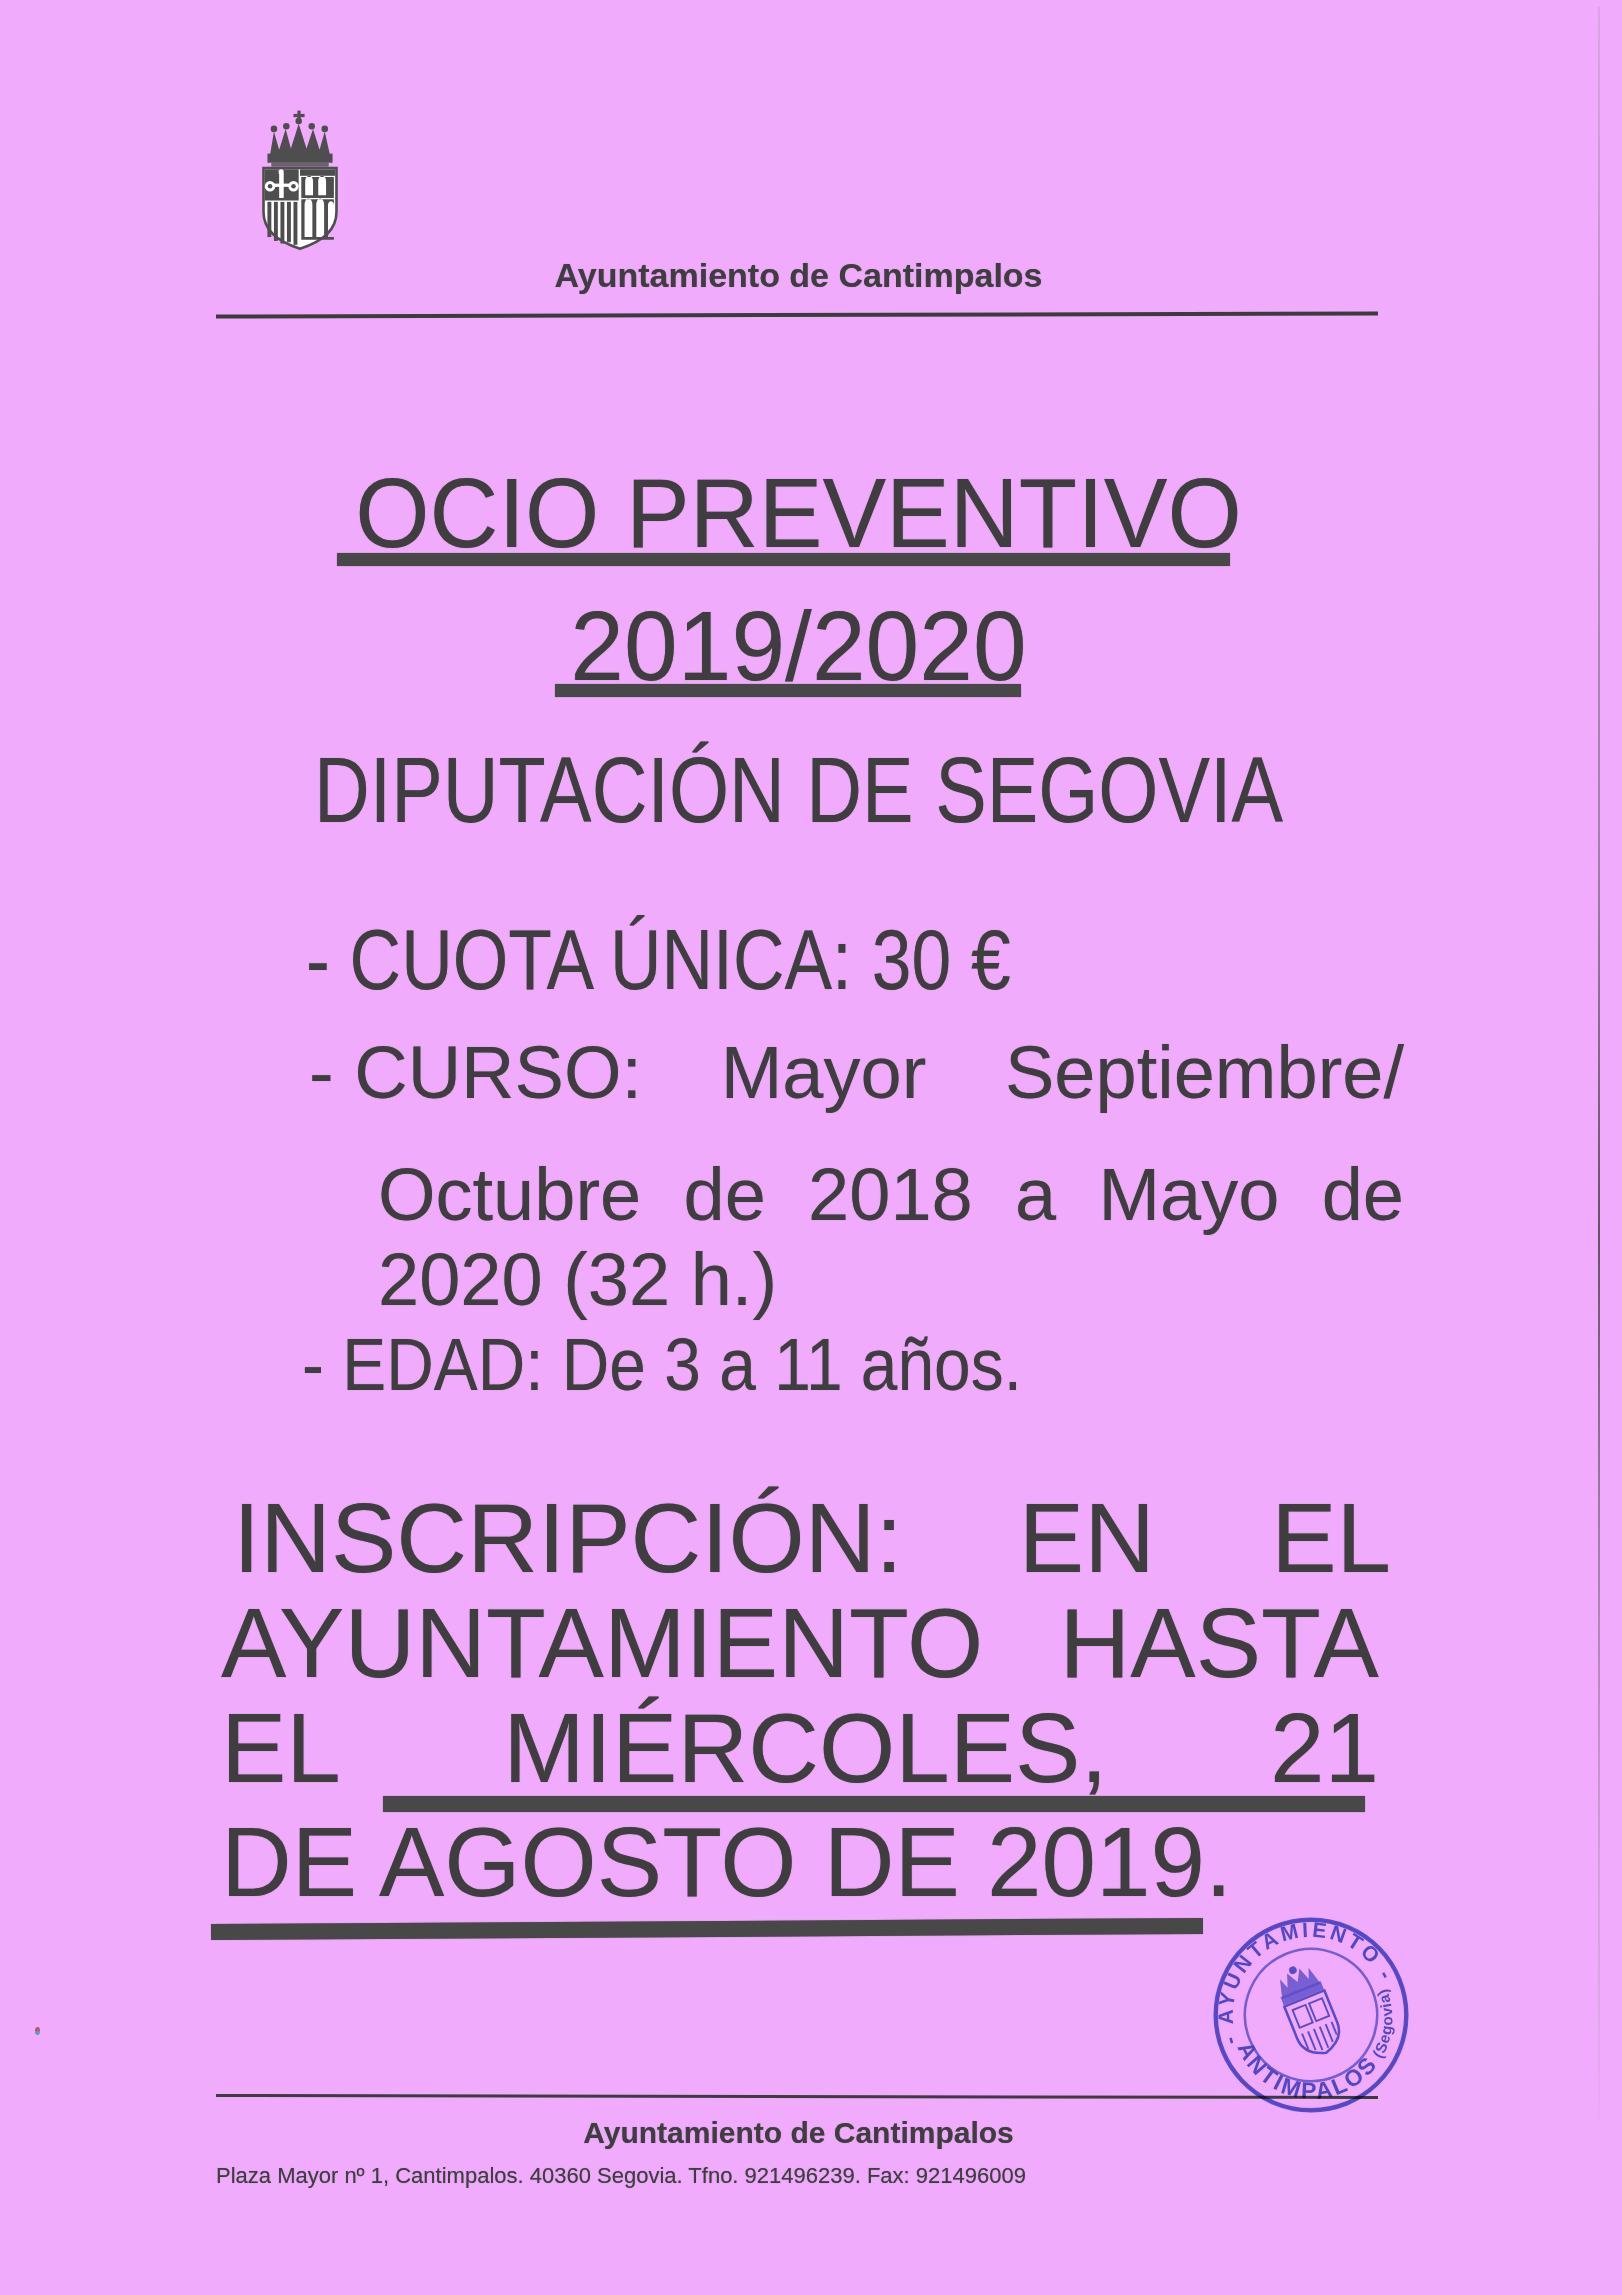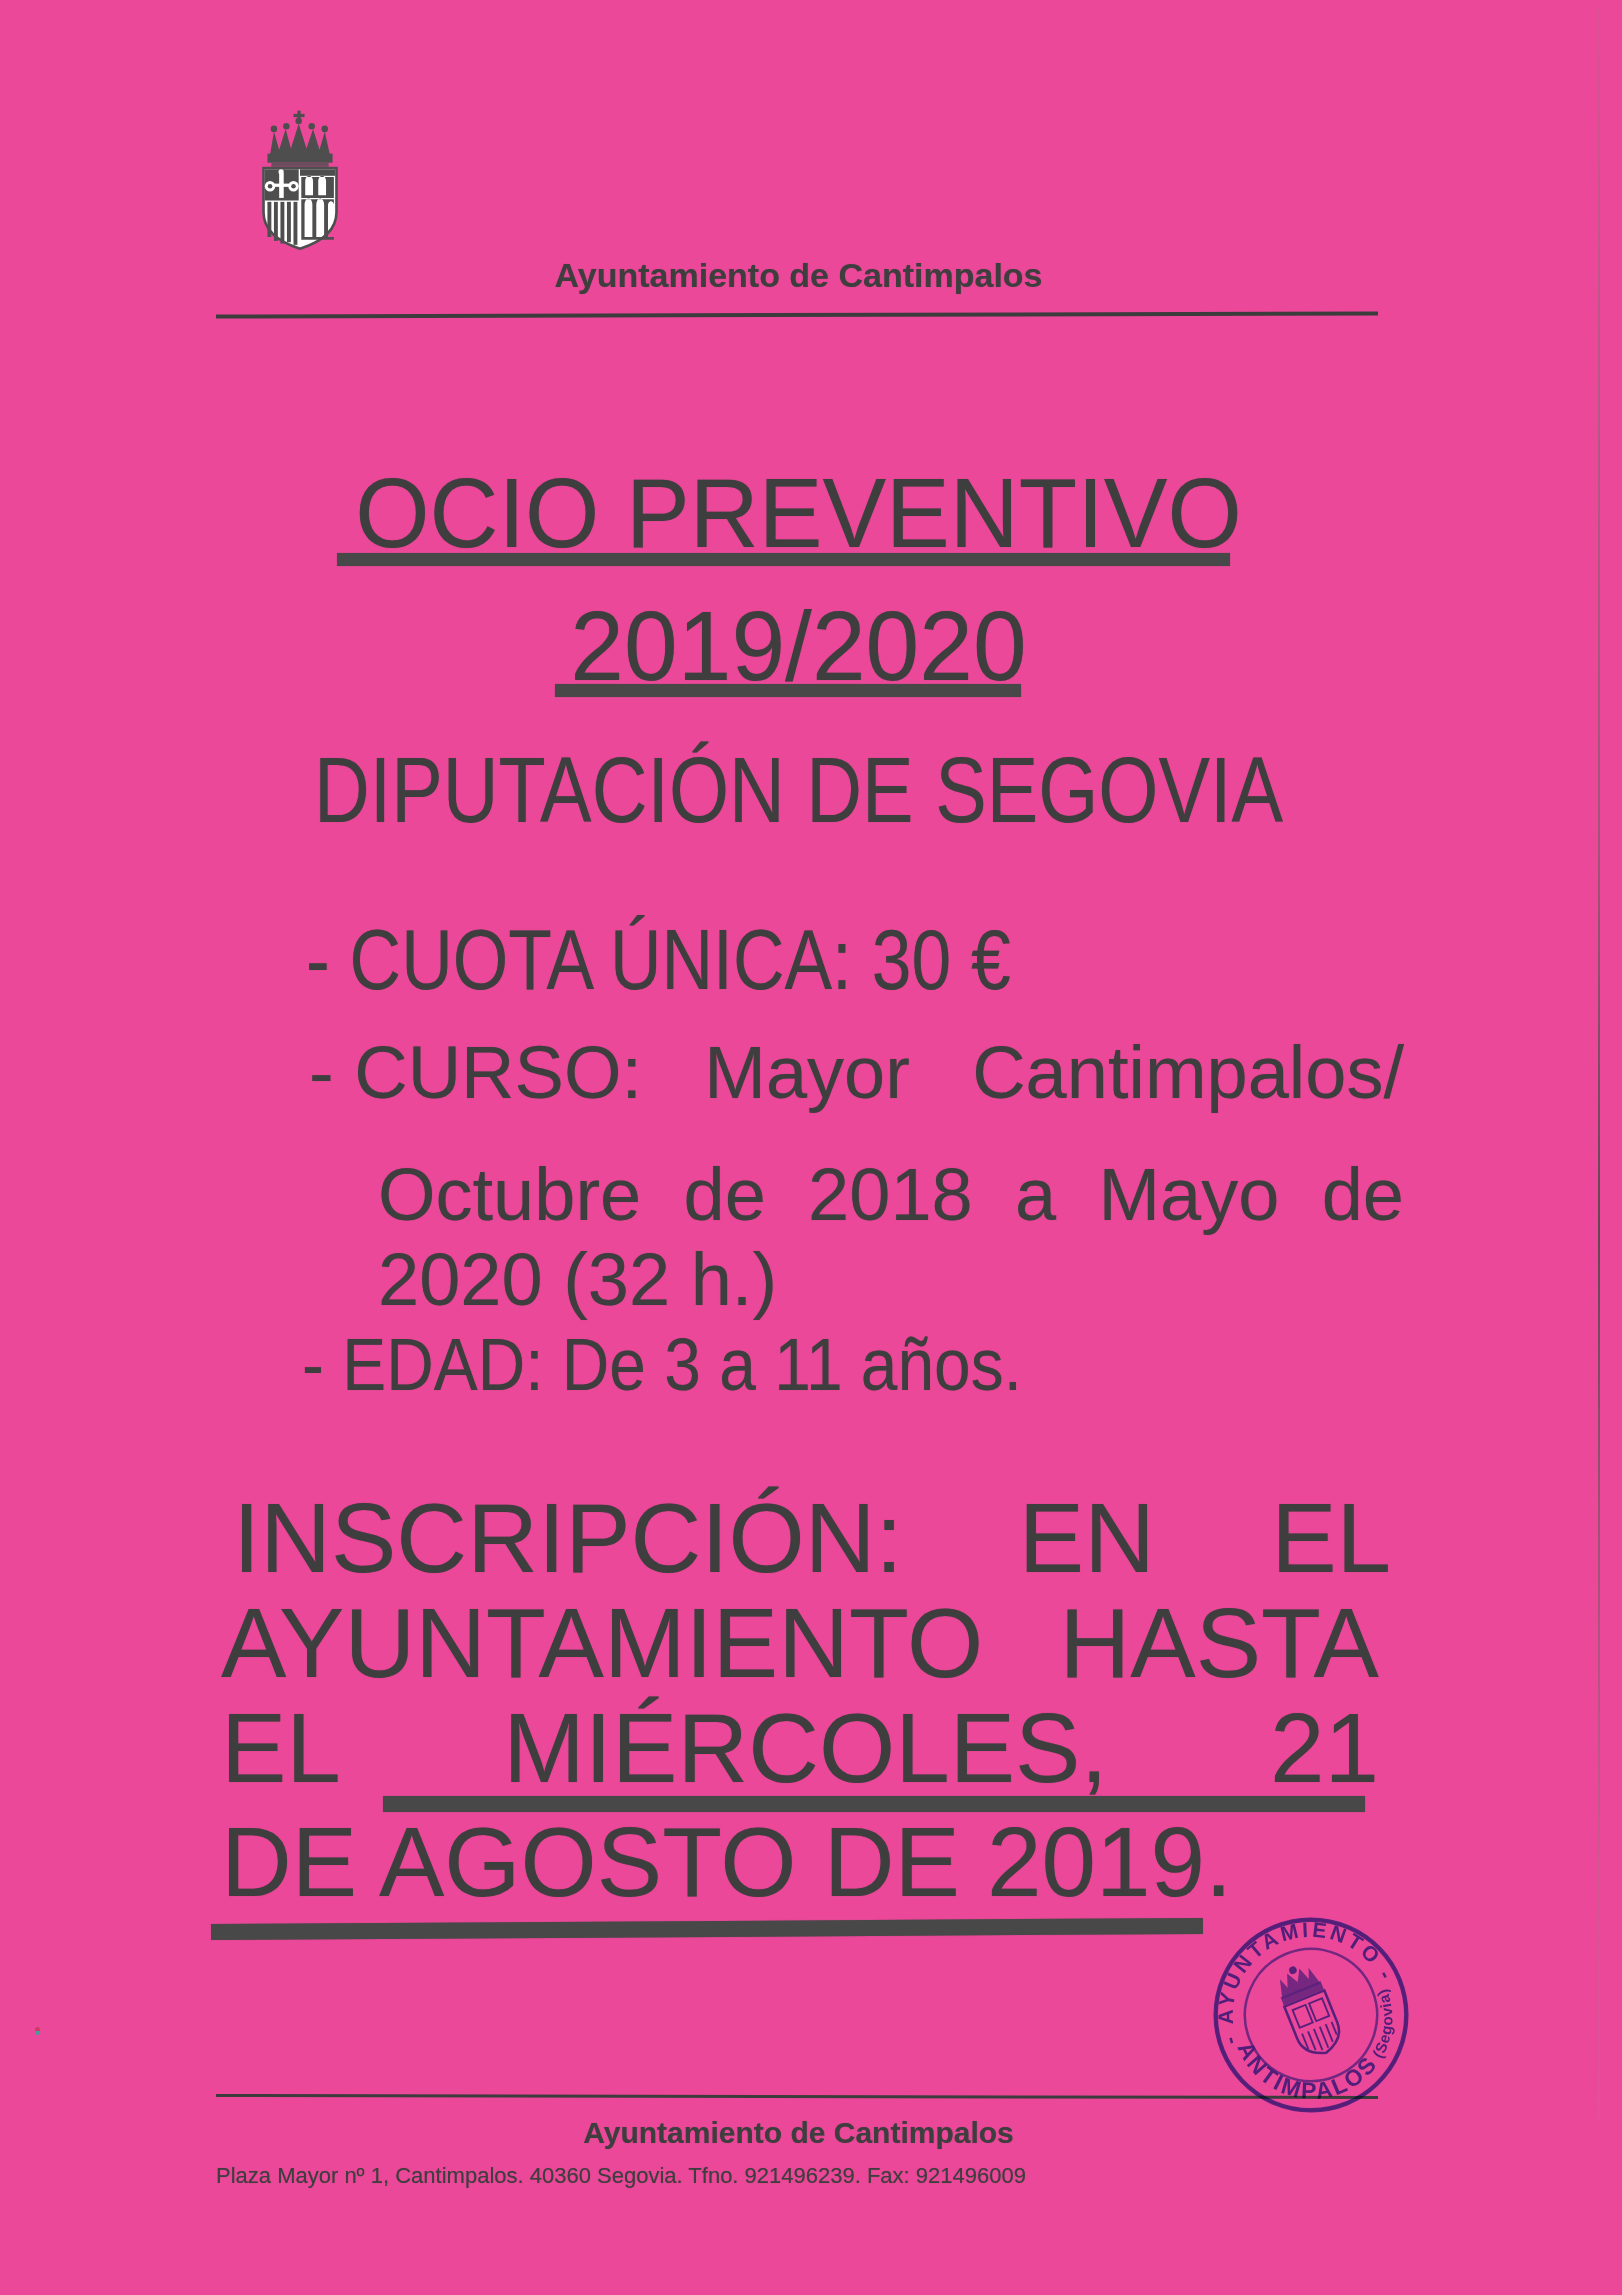--- a/index.html
+++ b/index.html
@@ -1,19 +1,19 @@
 <!DOCTYPE html>
 <html style="font-size:10.5px"><head>
 <meta charset="utf-8">
 <style>
   html,body{margin:0;padding:0;background:#e8e8e8;}
   .page{
     position:relative;
     width:1622px;height:2295px;
-    background:#ec4899;
+    background:#f0abfc;
     overflow:hidden;
     font-family:"Liberation Sans", sans-serif;
   }
   .abs{position:absolute;}
   .ink{
     color:#3e3e3e;
     text-shadow:0 0 0.9px rgba(64,64,64,.55);
     white-space:nowrap;
     line-height:1;
   }
@@ -106,21 +106,21 @@
   <div class="abs ink center-line" style="left:216px;top:596px;width:1165px;font-size:99px;transform:scaleX(.975);">2019/2020</div>
   <div class="abs bar" style="left:555px;top:684px;width:466px;height:13px;"></div>
 
   <div class="abs ink center-line" style="left:216px;top:744px;width:1165px;font-size:92px;transform:scaleX(.84);">DIPUTACIÓN DE SEGOVIA</div>
 
   <div class="abs ink" style="left:306px;top:916px;font-size:86px;transform:scaleX(.83);transform-origin:left center;">- CUOTA ÚNICA: 30 €</div>
 
   <div class="abs ink jline" style="left:309px;top:1036px;width:1095px;font-size:74px;">
       <span>- CURSO:</span>
       <span>Mayor</span>
-      <span>Cantimpalos/</span>
+      <span>Septiembre/</span>
     </div>
   <div class="abs ink jline" style="left:378px;top:1158px;width:1026px;font-size:74px;">
       <span>Octubre</span>
       <span>de</span>
       <span>2018</span>
       <span>a</span>
       <span>Mayo</span>
       <span>de</span>
     </div>
   <div class="abs ink" style="left:378px;top:1243px;font-size:74px;">2020 (32 h.)</div>

